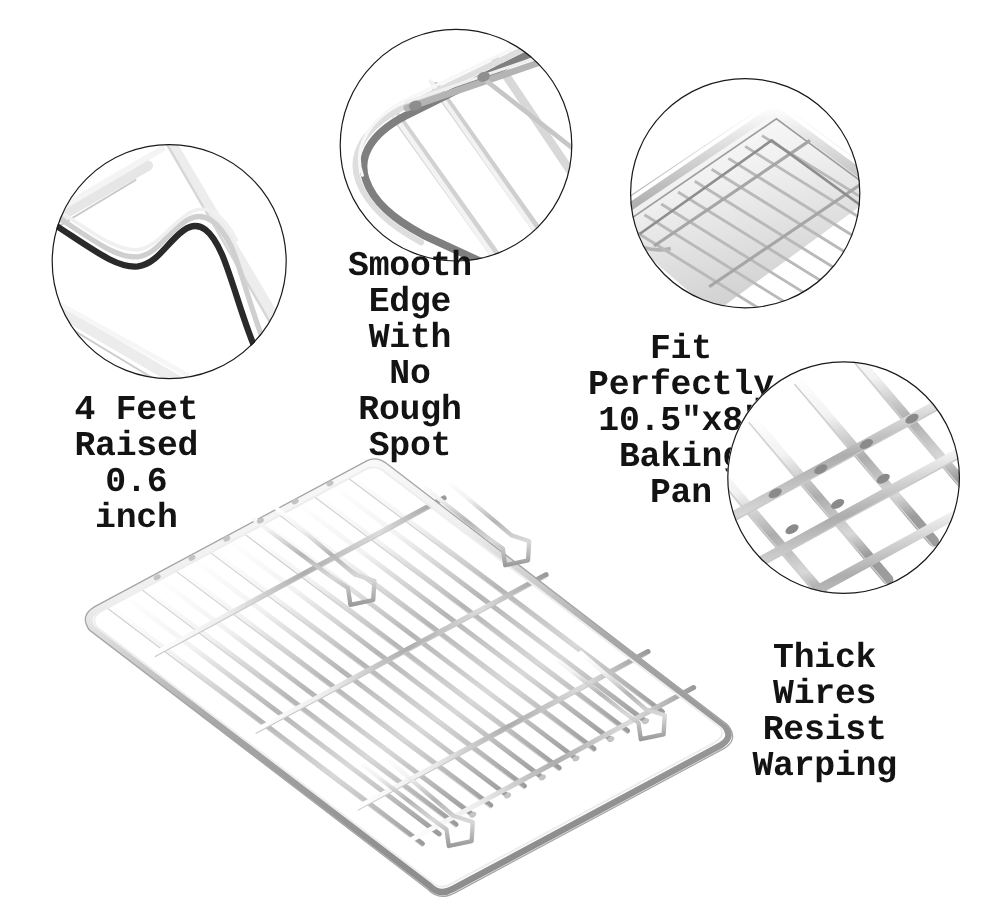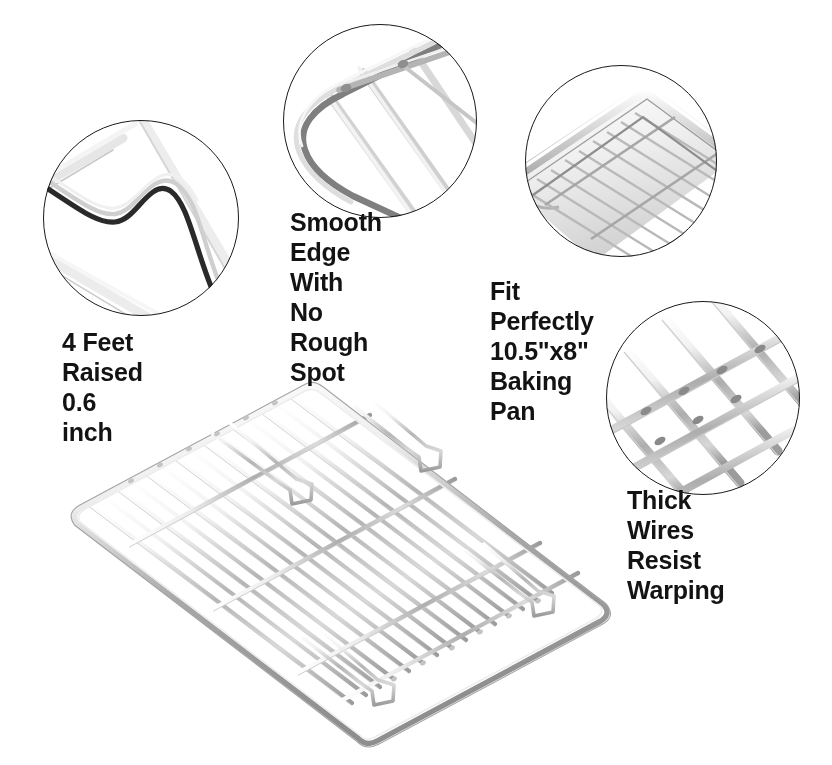--- a/index.html
+++ b/index.html
@@ -31,27 +31,28 @@
   }
   .callout-ring {
     position: absolute;
     border-radius: 50%;
     border: 1.4px solid #1a1a1a;
     pointer-events: none;
     box-sizing: border-box;
   }
   .callout-label {
     position: absolute;
-    font-family: Liberation Sans, sans-serif;
+    font-family: Liberation Mono, monospace;
     font-weight: bold;
     color: #131313;
-    font-size: 25px;
+    font-size: 29px;
     line-height: 30px;
     letter-spacing: -0.2px;
     white-space: pre-line;
+    text-align: center;
   }
   #hero {
     position: absolute;
     left: 0;
     top: 0;
   }
 </style>
 </head>
 <body>
 
@@ -354,17 +355,17 @@
           <ellipse cx="116" cy="69" rx="6" ry="3.4" transform="rotate(-29 116 69)"></ellipse>
           <ellipse cx="154" cy="48" rx="6" ry="3.4" transform="rotate(-29 154 48)"></ellipse>
           <ellipse cx="16" cy="160" rx="6" ry="3.4" transform="rotate(-29 16 160)"></ellipse>
           <ellipse cx="54" cy="140" rx="6" ry="3.4" transform="rotate(-29 54 140)"></ellipse>
           <ellipse cx="92" cy="119" rx="6" ry="3.4" transform="rotate(-29 92 119)"></ellipse>
           <ellipse cx="130" cy="98" rx="6" ry="3.4" transform="rotate(-29 130 98)"></ellipse>
         </g>
       </svg>
     </div>
     <div class="callout-ring" style="left:606px; top:301px; width:194px; height:194px;"></div>
-    <div class="callout-label" style="left:627px; top:485px;">Thick Wires
+    <div class="callout-label" style="left:627px; top:534px;">Thick Wires
 Resist Warping</div>
   </div>
 
 </div>
 
 </body></html>

